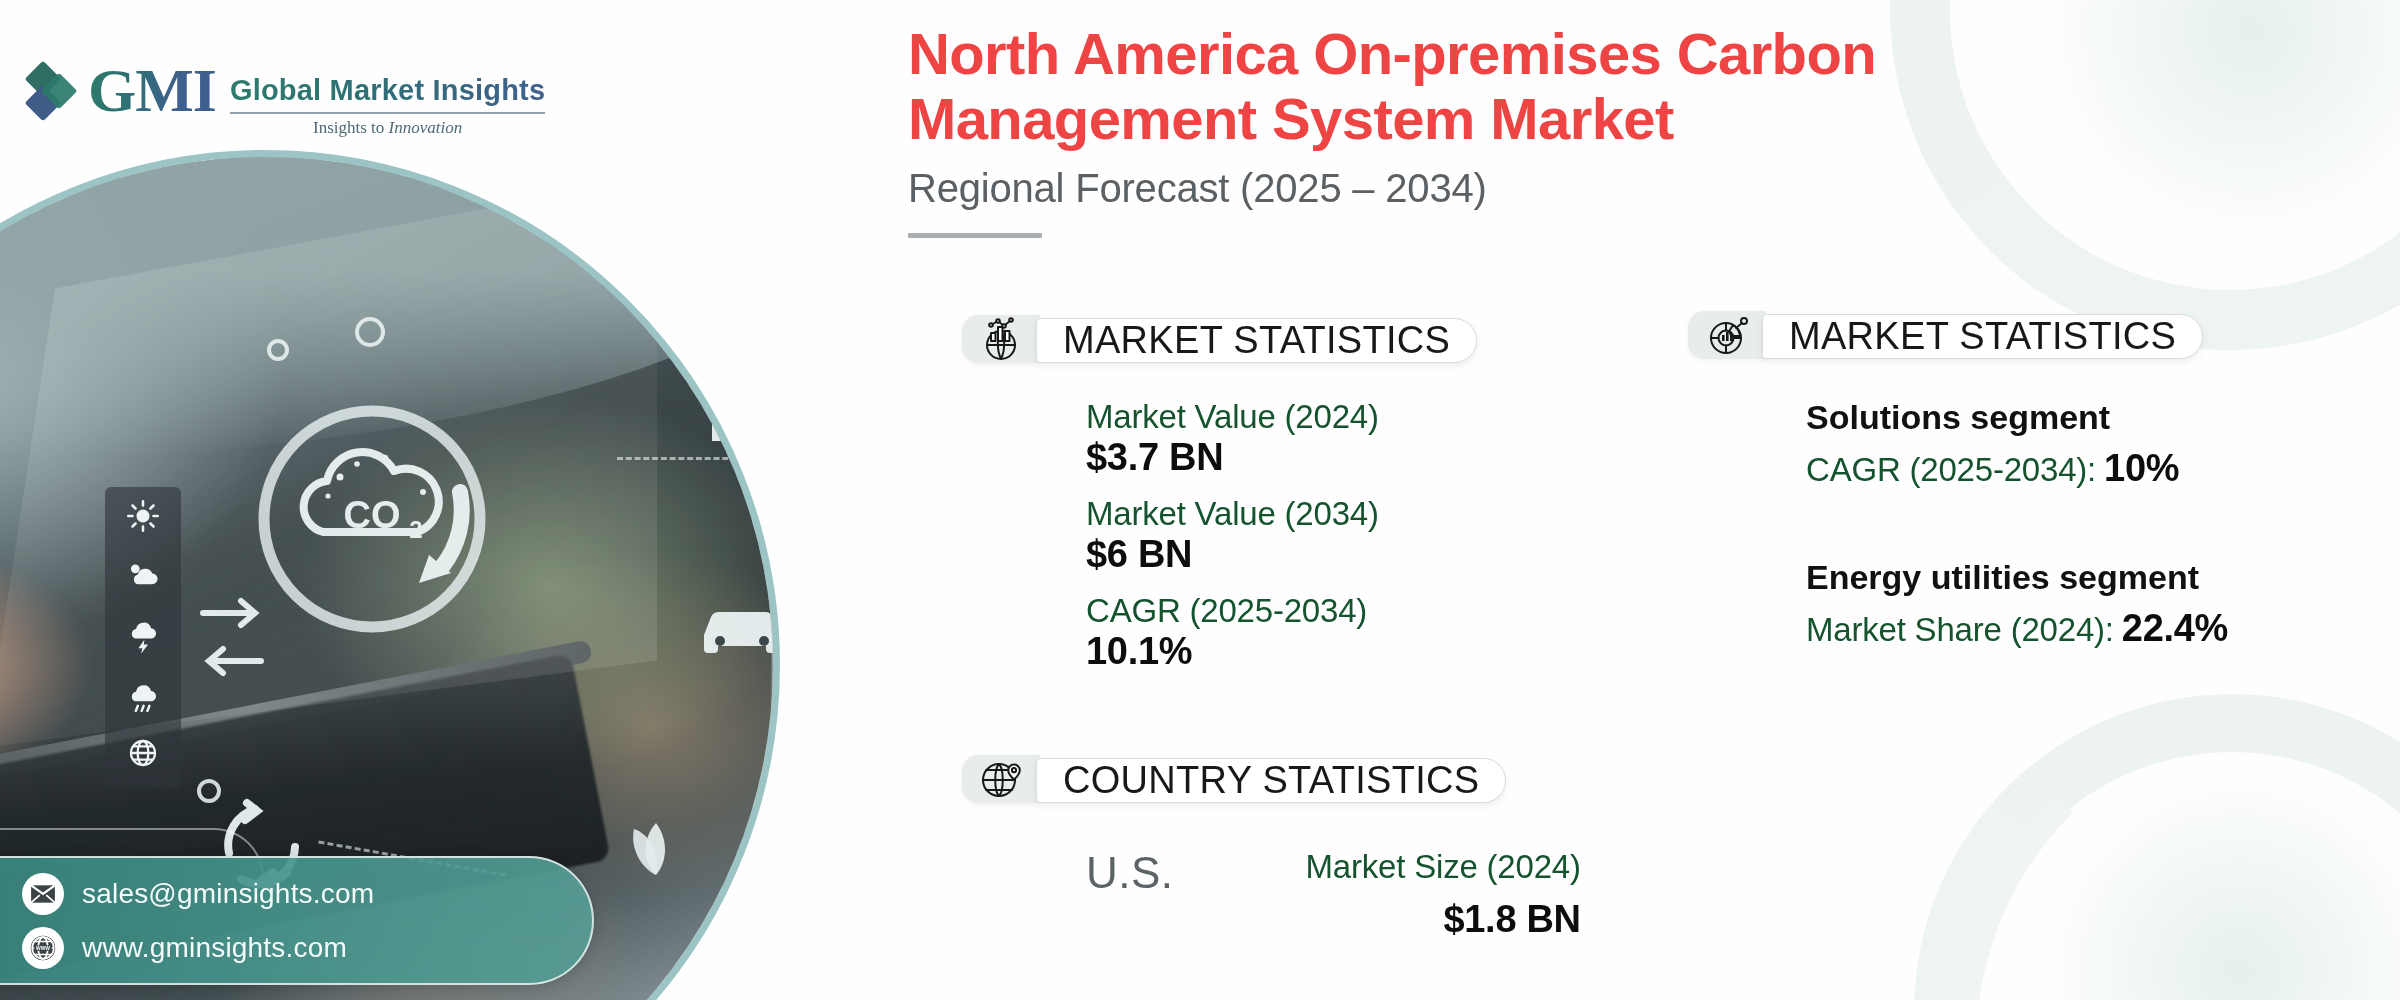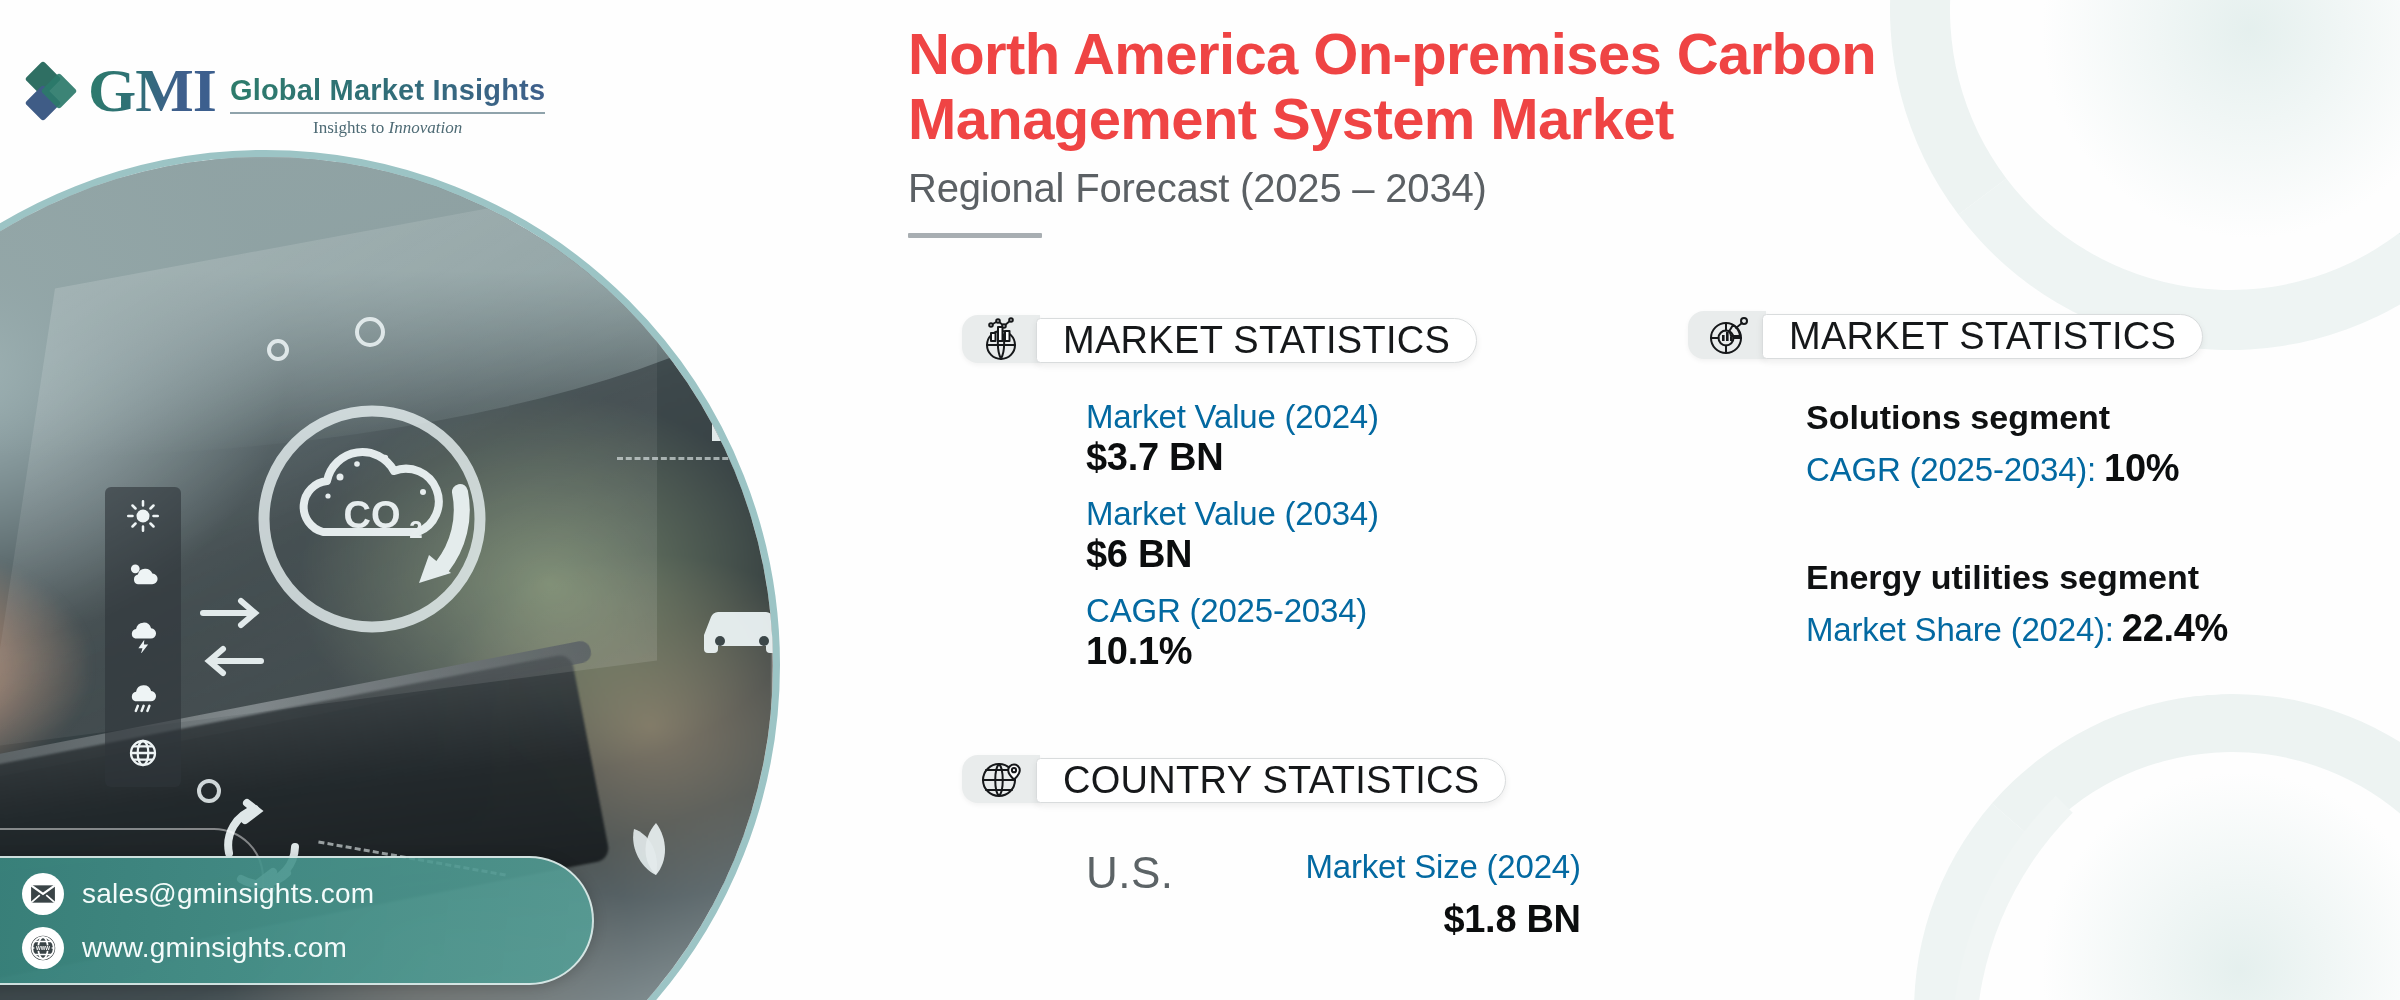--- a/index.html
+++ b/index.html
@@ -98,21 +98,21 @@
   .badge-ico{width:78px;display:flex;align-items:center;justify-content:center;
      background:#e9ecec;border-radius:16px 0 0 16px;box-shadow:0 2px 5px rgba(0,0,0,.05);}
   .badge-ico svg{width:48px;height:48px;}
   .badge-pill{display:flex;align-items:center;padding:0 26px;background:#ffffff;
      border:1.5px solid #d9dcdd;border-radius:8px 40px 40px 8px;margin-left:-4px;
      box-shadow:0 3px 7px rgba(0,0,0,.07);}
   .badge-pill span{font-size:38px;color:#16181a;letter-spacing:.3px;white-space:nowrap;}
 
   
   .stat-col{position:absolute;z-index:5;}
-  .s-label{font-size:33px;color:#0369a1;letter-spacing:-.2px;white-space:nowrap;}
+  .s-label{font-size:33px;color:#14532d;letter-spacing:-.2px;white-space:nowrap;}
   .s-value{font-size:38px;font-weight:700;color:#0b0d0e;letter-spacing:-.3px;white-space:nowrap;}
   .s-gap{height:16px;}
   .s-gap-lg{height:34px;}
   .s-bold{font-size:34px;font-weight:700;color:#0f1112;white-space:nowrap;}
   .s-inline{display:flex;align-items:baseline;gap:8px;white-space:nowrap;}
   .s-inline .s-label{font-size:33px;}
   .s-inline .s-value{font-size:38px;}
 
   .country-row{position:absolute;z-index:5;display:flex;align-items:flex-start;}
   .country-name{font-size:44px;color:#5c6366;letter-spacing:.5px;}

